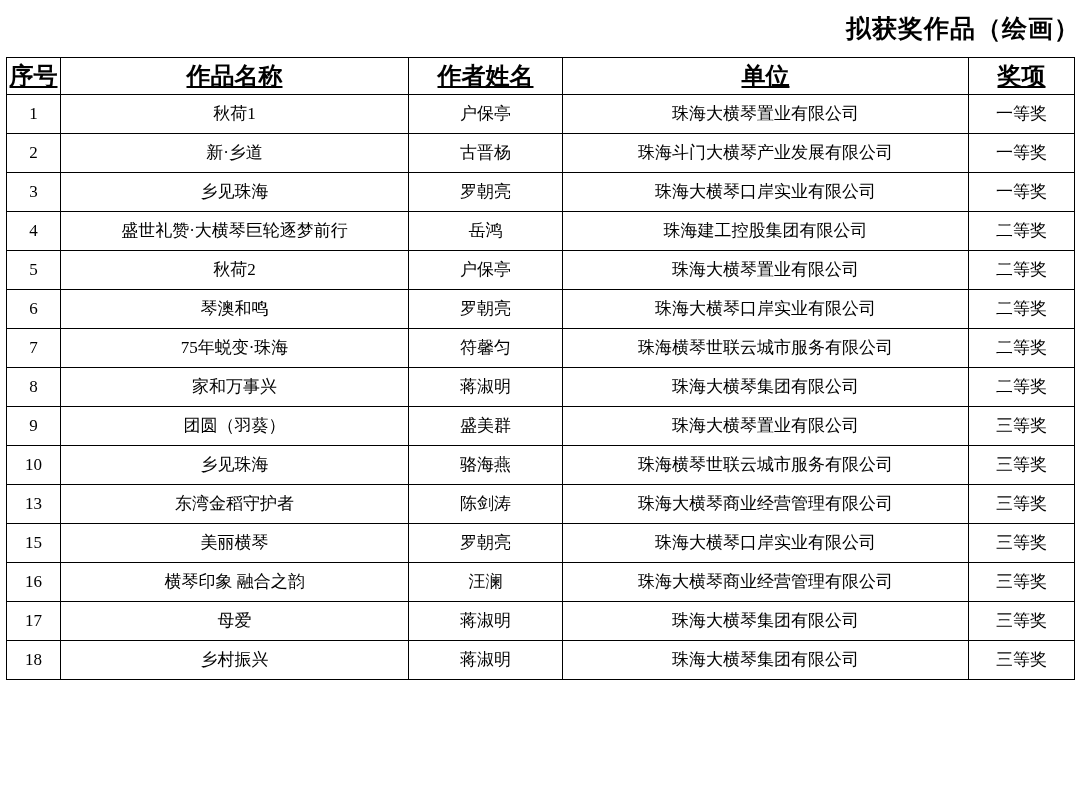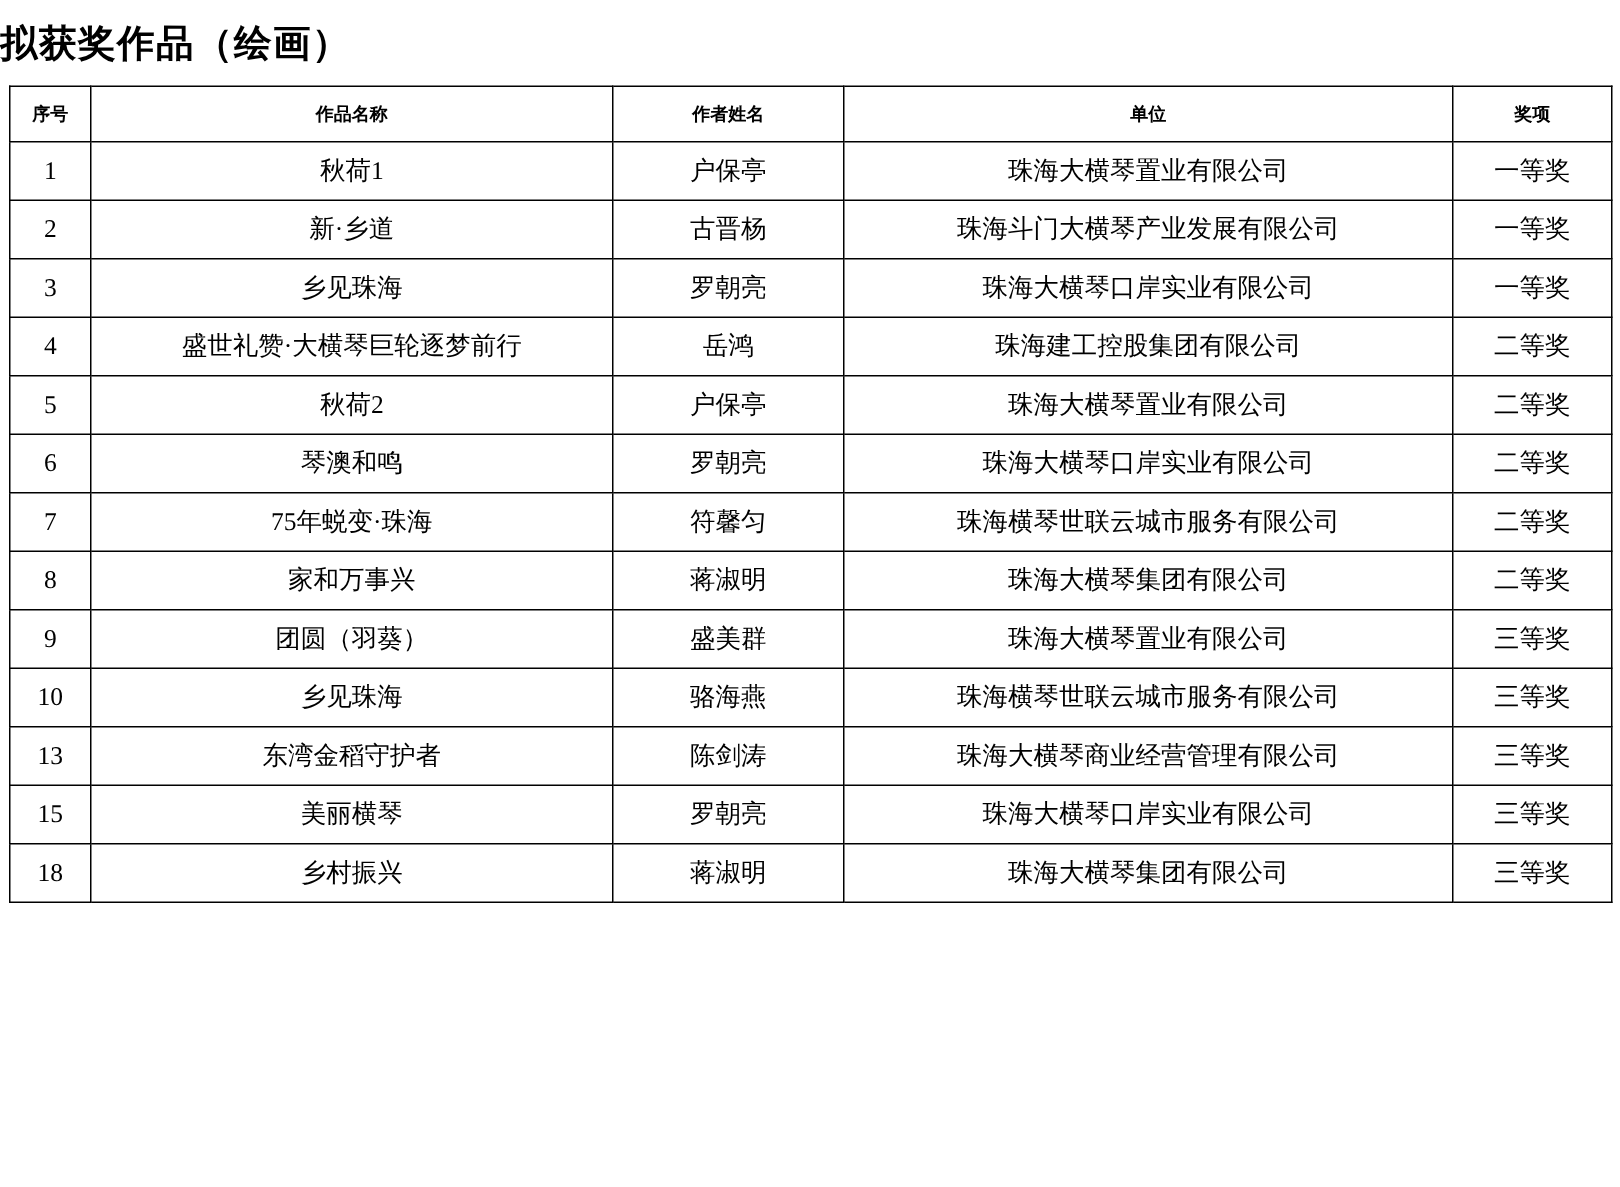--- a/index.html
+++ b/index.html
@@ -14,21 +14,21 @@
     color: #000000;
     overflow: hidden;
   }
   .page {
     width: 1080px;
     height: 791px;
     box-sizing: border-box;
     position: relative;
   }
   .doc-title {
-    text-align: left;
+    text-align: right;
     font-size: 25px;
     font-weight: bold;
     letter-spacing: 1px;
     padding-top: 12px;
     padding-bottom: 12px;
     font-family: "Liberation Serif", "DejaVu Serif", serif;
   }
   table.award-table {
     border-collapse: collapse;
     width: 1068px;
@@ -43,22 +43,23 @@
     font-size: 17px;
     line-height: 1.2;
     padding: 0;
     height: 38px;
     font-family: "Liberation Serif", "DejaVu Serif", serif;
     white-space: nowrap;
     overflow: hidden;
   }
   table.award-table thead th {
     font-weight: bold;
-    font-size: 12px;
+    font-size: 24px;
     height: 36px;
+    text-decoration: underline;
   }
   col.c-index { width: 54px; }
   col.c-title { width: 348px; }
   col.c-author { width: 154px; }
   col.c-org { width: 406px; }
   col.c-prize { width: 106px; }
 </style>
 </head>
 <body>
 
@@ -162,20 +163,34 @@
         <td>三等奖</td>
       </tr>
       <tr>
         <td>15</td>
         <td>美丽横琴</td>
         <td>罗朝亮</td>
         <td>珠海大横琴口岸实业有限公司</td>
         <td>三等奖</td>
       </tr>
       <tr>
+        <td>16</td>
+        <td>横琴印象 融合之韵</td>
+        <td>汪澜</td>
+        <td>珠海大横琴商业经营管理有限公司</td>
+        <td>三等奖</td>
+      </tr>
+      <tr>
+        <td>17</td>
+        <td>母爱</td>
+        <td>蒋淑明</td>
+        <td>珠海大横琴集团有限公司</td>
+        <td>三等奖</td>
+      </tr>
+      <tr>
         <td>18</td>
         <td>乡村振兴</td>
         <td>蒋淑明</td>
         <td>珠海大横琴集团有限公司</td>
         <td>三等奖</td>
       </tr>
     </tbody>
   </table>
 
 </div>

